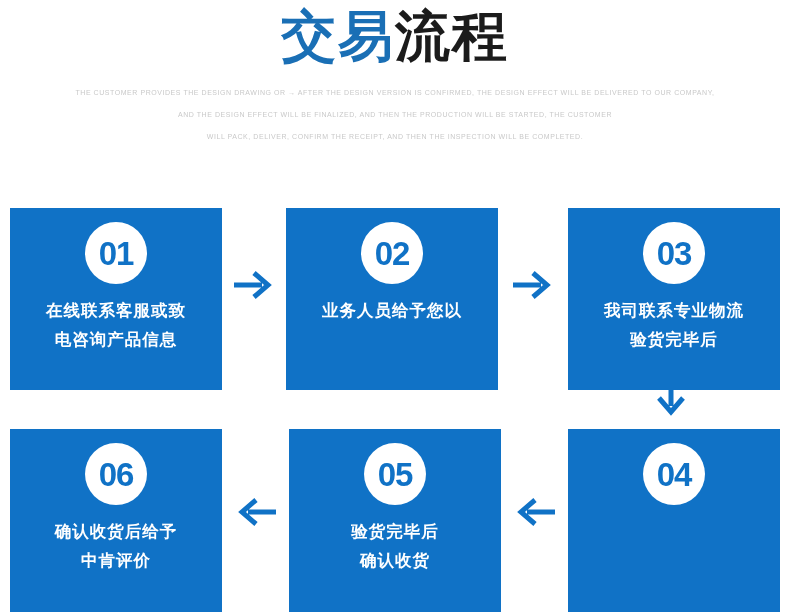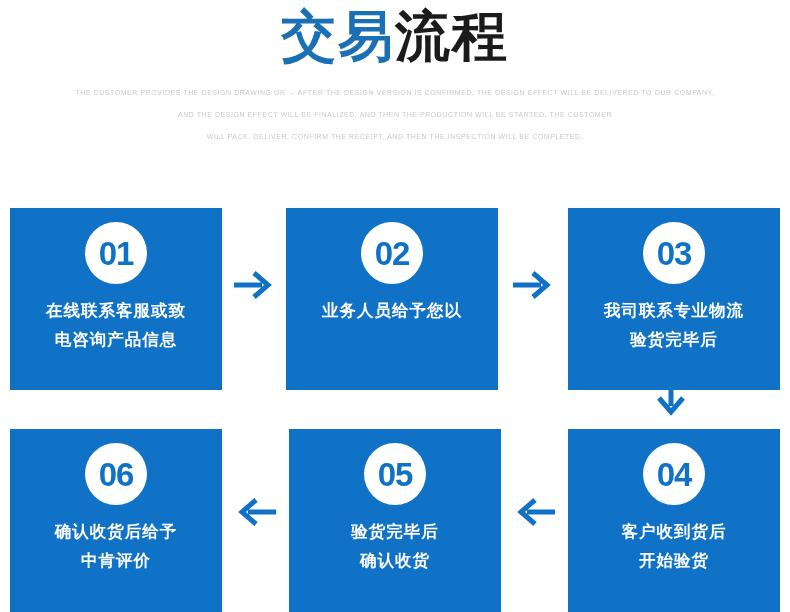--- a/index.html
+++ b/index.html
@@ -150,24 +150,20 @@
     <div class="step-lines">
       <div>我司联系专业物流</div>
       <div>验货完毕后</div>
     </div>
   </div>
 
   <div class="step bottom" id="step-4">
     <div class="circle">
       <span>04</span>
     </div>
-    <div class="step-lines">
-      <div>客户收到货后</div>
-      <div>开始验货</div>
-    </div>
   </div>
 
   <div class="step bottom" id="step-5">
     <div class="circle">
       <span>05</span>
     </div>
     <div class="step-lines">
       <div>验货完毕后</div>
       <div>确认收货</div>
     </div>

